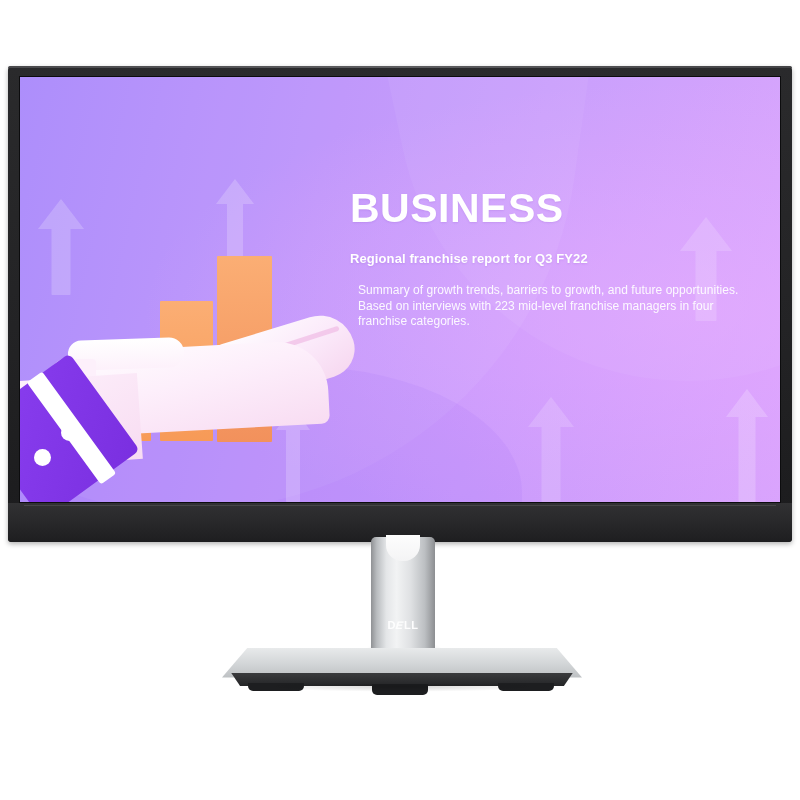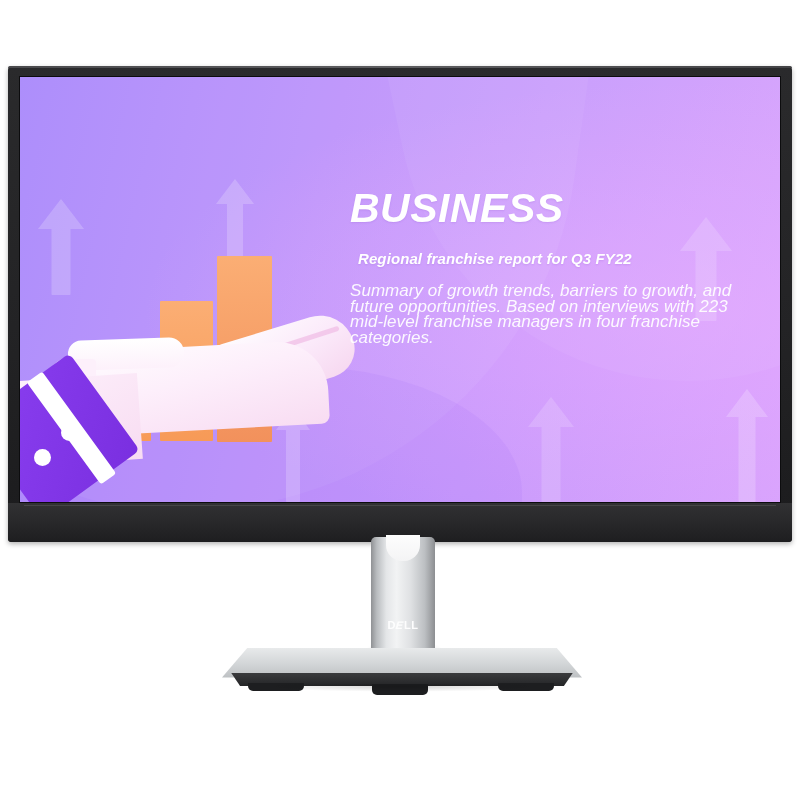--- a/index.html
+++ b/index.html
@@ -76,21 +76,20 @@
     background: rgba(255,255,255,0.10);
   }
 
   
   .slide {
     position: absolute;
     inset: 0;
     background:
       radial-gradient(120% 90% at 88% 55%, rgba(233,170,255,0.55) 0%, rgba(233,170,255,0) 60%),
       linear-gradient(103deg, #a988fb 0%, #bd93fb 38%, #c79afc 62%, #d8a3fd 100%);
-    font-style: italic;
   }
 
   
   .swoosh-a {
     position: absolute;
     left: -14%;
     top: -46%;
     width: 86%;
     height: 150%;
     background: rgba(255,255,255,0.055);
@@ -251,33 +250,33 @@
     margin: 0;
     color: #ffffff;
     font-weight: 700;
     font-size: 41px;
     line-height: 47px;
     letter-spacing: 0.5px;
     font-family: "Liberation Sans", sans-serif;
     text-shadow: 0 1px 2px rgba(120,60,190,0.16);
   }
   .subtitle {
-    margin: 17px 0 0 8px;
+    margin: 17px 0 0 0;
     color: #ffffff;
     font-weight: 700;
-    font-size: 15px;
+    font-size: 13px;
     line-height: 20px;
     letter-spacing: 0.1px;
     text-shadow: 0 1px 2px rgba(120,60,190,0.18);
   }
   .body-copy {
-    margin: 14px 0 0 0;
+    margin: 14px 0 0 8px;
     color: rgba(255,255,255,0.93);
     font-weight: 400;
-    font-size: 17px;
+    font-size: 12px;
     line-height: 15.5px;
     letter-spacing: 0.05px;
     max-width: 396px;
   }
 
   
   .stand-neck {
     position: absolute;
     left: 371px;
     top: 537px;

